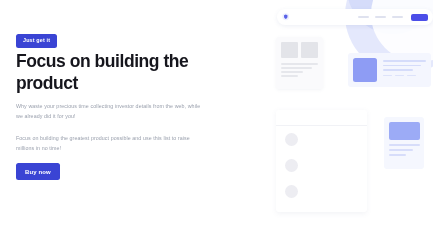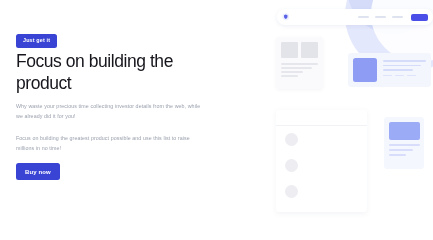--- a/index.html
+++ b/index.html
@@ -49,21 +49,21 @@
   }
 
   .headline {
     position: absolute;
     left: 0;
     top: 50px;
     width: 190px;
     margin: 0;
     font-size: 17.5px;
     line-height: 1.26;
-    font-weight: normal;
+    font-weight: bold;
     letter-spacing: -0.45px;
     color: #16161d;
   }
 
   .para {
     position: absolute;
     left: 0;
     width: 186px;
     margin: 0;
     font-size: 5.3px;

